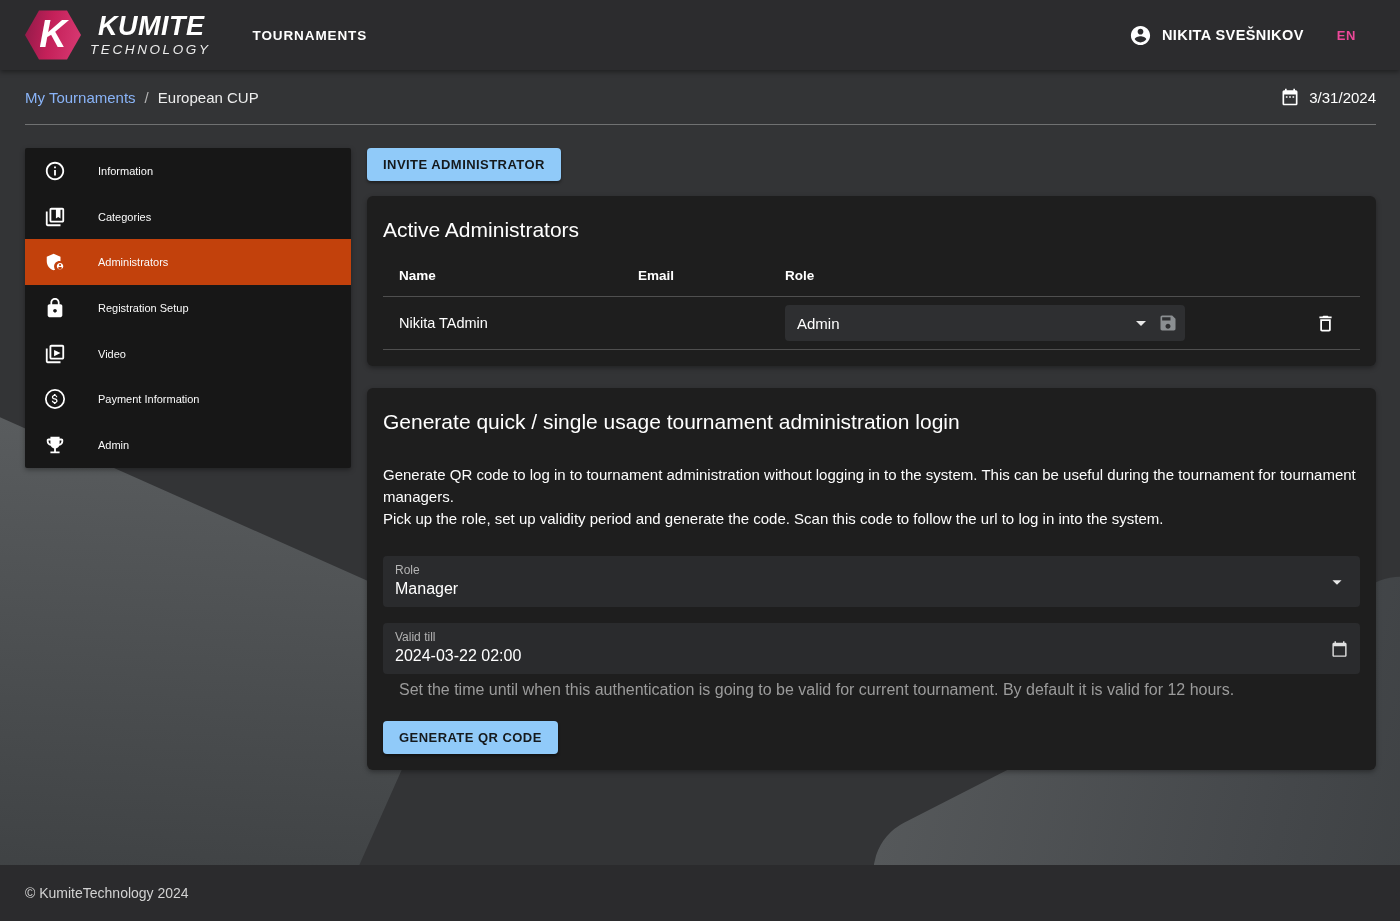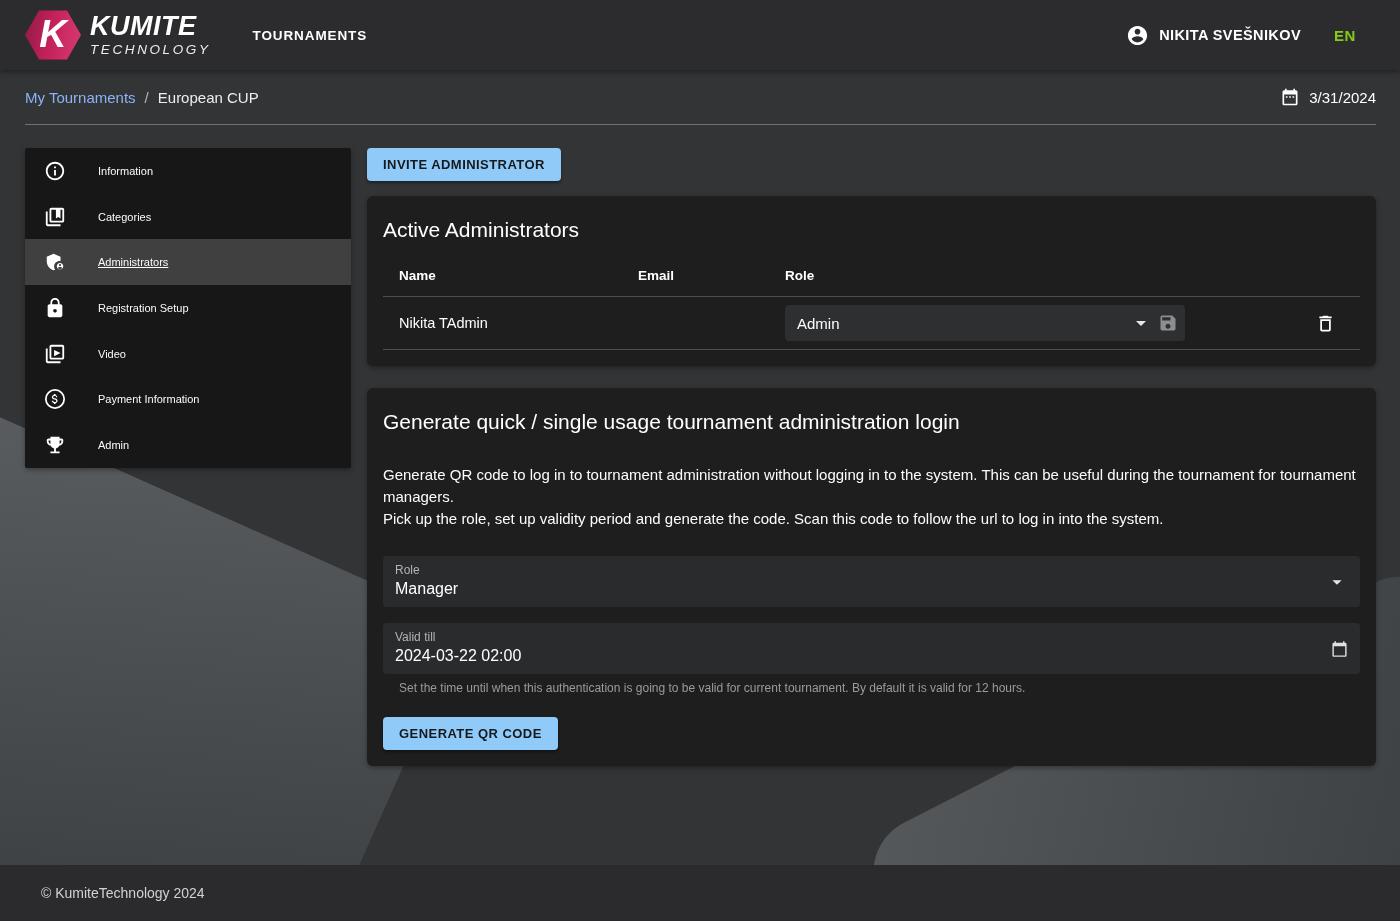--- a/index.html
+++ b/index.html
@@ -40,48 +40,48 @@
     width: 56px; height: 52px;
     background: linear-gradient(100deg, #8f1a48 0%, #c42059 45%, #d93b74 100%);
     clip-path: polygon(0% 50%, 25% 3%, 75% 3%, 100% 50%, 75% 97%, 25% 97%);
     display: flex; align-items: center; justify-content: center;
   }
   .logo-k {
     color: #fff; font-size: 38px; font-weight: 800; font-style: italic;
     line-height: 1; transform: translate(0px, -1px);
   }
   .logo-text { display: flex; flex-direction: column; line-height: 1; }
-  .logo-title { font-size: 27px; font-weight: 800; font-style: italic; letter-spacing: .5px; color: #fff; }
+  .logo-title { font-size: 27px; font-weight: 800; font-style: italic; letter-spacing: .5px; color: #fff; margin-left: 8px; }
   .logo-sub { font-size: 13.5px; font-weight: 400; font-style: italic; letter-spacing: 2.6px; color: #ececec; margin-top: 3px; }
   .nav-item { font-size: 13.5px; font-weight: 700; letter-spacing: .9px; color: #fff; text-decoration: none; cursor: pointer; }
   .nav-right { display: flex; align-items: center; gap: 33px; }
   .user-menu { display: flex; align-items: center; gap: 10px; cursor: pointer; }
   .user-name { font-size: 14.5px; font-weight: 700; letter-spacing: .4px; }
-  .lang { font-size: 15px; font-weight: 700; letter-spacing: .6px; color: #84cc16; text-decoration: none; cursor: pointer; }
+  .lang { font-size: 13px; font-weight: 700; letter-spacing: .6px; color: #ec4899; text-decoration: none; cursor: pointer; }
 
   
   .breadcrumb-bar {
     height: 55px; flex: 0 0 55px;
     margin: 0 24px 0 25px;
     display: flex; align-items: center; justify-content: space-between;
     border-bottom: 1px solid rgba(255,255,255,.3);
   }
   .breadcrumb { display: flex; align-items: center; gap: 9px; font-size: 15px; }
   .bc-link { color: #8ab4f8; text-decoration: none; cursor: pointer; }
   .bc-sep { color: #b5b5b5; }
   .bc-current { color: #ededed; }
   .date-chip { display: flex; align-items: center; gap: 9px; font-size: 15px; font-weight: 500; color: #fff; }
 
   
   .content { flex: 1 1 auto; display: flex; align-items: flex-start; gap: 16px; padding: 23px 24px 0 25px; }
 
   
   .sidebar { width: 326px; flex: 0 0 326px; background: #171717; border-radius: 2px; overflow: hidden; box-shadow: 0 2px 5px rgba(0,0,0,.35); }
   .side-item { display: flex; align-items: center; height: 45.7px; padding-left: 18px; cursor: pointer; }
-  .side-item.selected { background: #404040; text-decoration: underline; }
+  .side-item.selected { background: #c2410c; }
   .side-icon { width: 24px; height: 24px; flex: 0 0 24px; display: flex; align-items: center; justify-content: center; }
   .side-label { margin-left: 31px; font-size: 11px; color: #fafafa; }
 
   
   .main { flex: 1 1 auto; display: flex; flex-direction: column; }
   .btn {
     background: #90caf9; color: #15191c; border: none; border-radius: 4px;
     font-family: inherit; font-size: 13px; font-weight: 700; letter-spacing: .45px;
     padding: 9px 16px; cursor: pointer; box-shadow: 0 2px 3px rgba(0,0,0,.4);
   }
@@ -111,27 +111,27 @@
   .desc-first { margin-top: 30px; }
   .field {
     position: relative; background: #2a2b2d; border-radius: 4px;
     padding: 7px 44px 9px 12px; cursor: pointer;
   }
   .field-role { margin-top: 26px; }
   .field-valid { margin-top: 16px; }
   .field-label { display: block; font-size: 12px; color: #b3b3b3; }
   .field-value { display: block; font-size: 16px; color: #fff; margin-top: 3px; }
   .field-icon { position: absolute; right: 12px; top: 50%; transform: translateY(-50%); display: flex; }
-  .helper { font-size: 12px; color: #9b9b9b; margin: 7px 0 0 16px; }
+  .helper { font-size: 16px; color: #9b9b9b; margin: 7px 0 0 16px; }
   .btn-generate { align-self: flex-start; margin-top: 22px; padding-left: 16px; }
 
   
   footer {
     flex: 0 0 56px; height: 56px; margin-top: auto;
-    background: #2b2b2d; display: flex; align-items: center; padding-left: 41px;
+    background: #2b2b2d; display: flex; align-items: center; padding-left: 25px;
     font-size: 14px; color: #d2d2d2;
   }
   svg { display: block; }
 </style>
 </head>
 <body>
 
 <div class="bg-shape shape-left"></div>
 <div class="bg-shape shape-right"></div>
 

